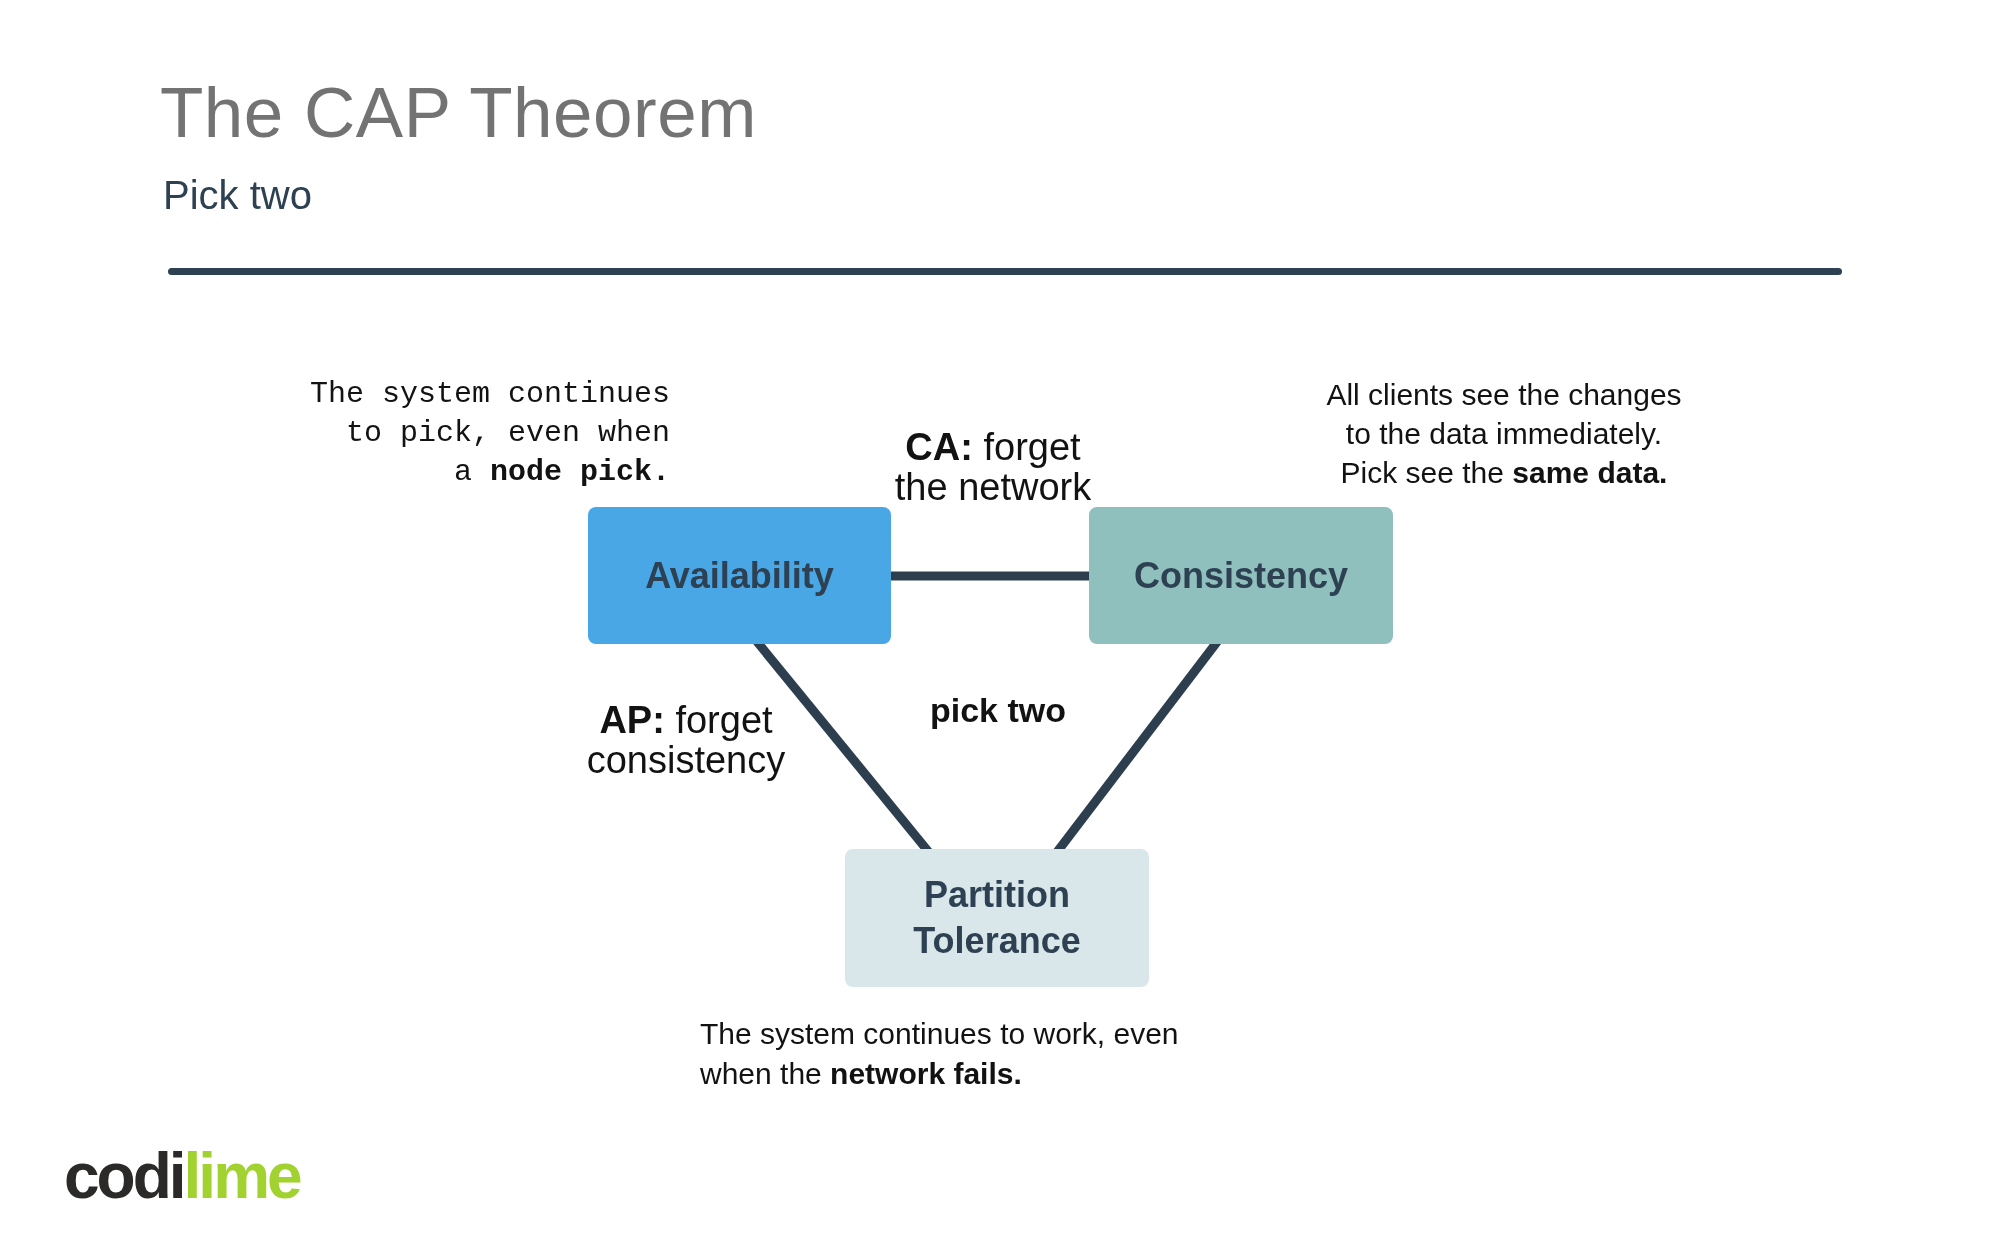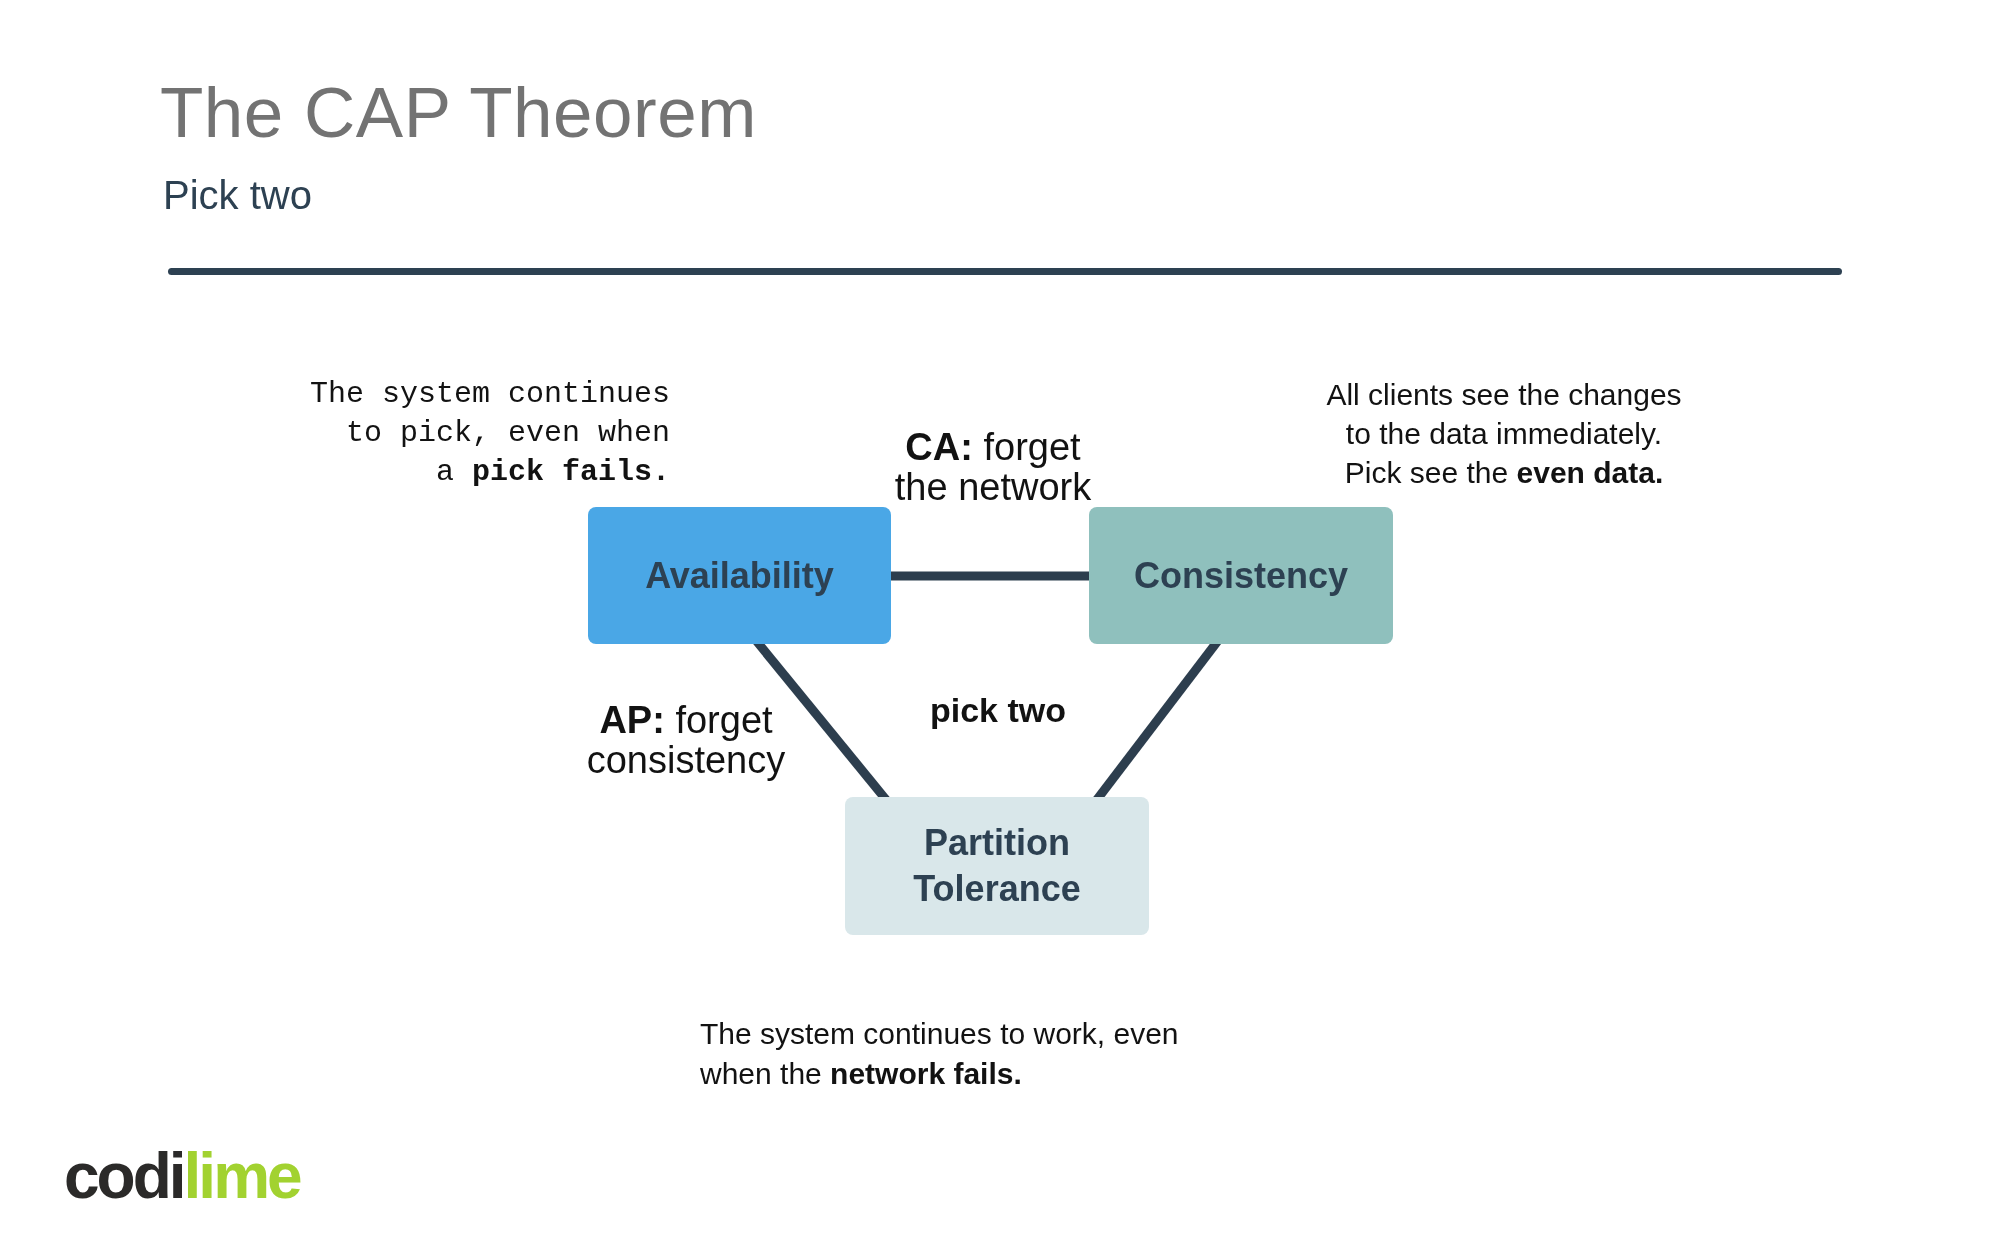--- a/index.html
+++ b/index.html
@@ -61,21 +61,21 @@
     align-items: center;
     justify-content: center;
     text-align: center;
     color: #2d4152;
     font-weight: 700;
     font-size: 36px;
     line-height: 46px;
   }
   .node-availability { left: 588px; top: 507px; width: 303px; height: 137px; background: #4aa7e6; }
   .node-consistency  { left: 1089px; top: 507px; width: 304px; height: 137px; background: #8fc0bd; }
-  .node-partition    { left: 845px; top: 797px; width: 304px; height: 138px; background: #d9e7ea; }
+  .node-partition    { left: 845px; top: 849px; width: 304px; height: 138px; background: #d9e7ea; }
 
   .ann {
     position: absolute;
     color: #121212;
     font-size: 30px;
     line-height: 39px;
     font-weight: 400;
   }
   .ann b { font-weight: 700; color: #121212; }
 
@@ -131,27 +131,27 @@
 
   <svg class="connectors" viewBox="0 0 2004 1255" xmlns="http://www.w3.org/2000/svg">
     <line class="edge-line" x1="880" y1="576" x2="1100" y2="576"></line>
     <line class="edge-line" x1="754" y1="638" x2="932" y2="856"></line>
     <line class="edge-line" x1="1220" y1="638" x2="1054" y2="856"></line>
   </svg>
 
   <div class="ann ann-availability">
     <div>The system continues</div>
     <div>to pick, even when</div>
-    <div><span>a </span><b>pick fails.</b></div>
+    <div><span>a </span><b>node pick.</b></div>
   </div>
 
   <div class="ann ann-consistency">
     <div>All clients see the changes</div>
     <div>to the data immediately.</div>
-    <div><span>Pick see the </span><b>even data.</b></div>
+    <div><span>Pick see the </span><b>same data.</b></div>
   </div>
 
   <div class="edge-label edge-label-ca">
     <div><b>CA:</b><span> forget</span></div>
     <div>the network</div>
   </div>
 
   <div class="node node-availability">
     <div>Availability</div>
   </div>

